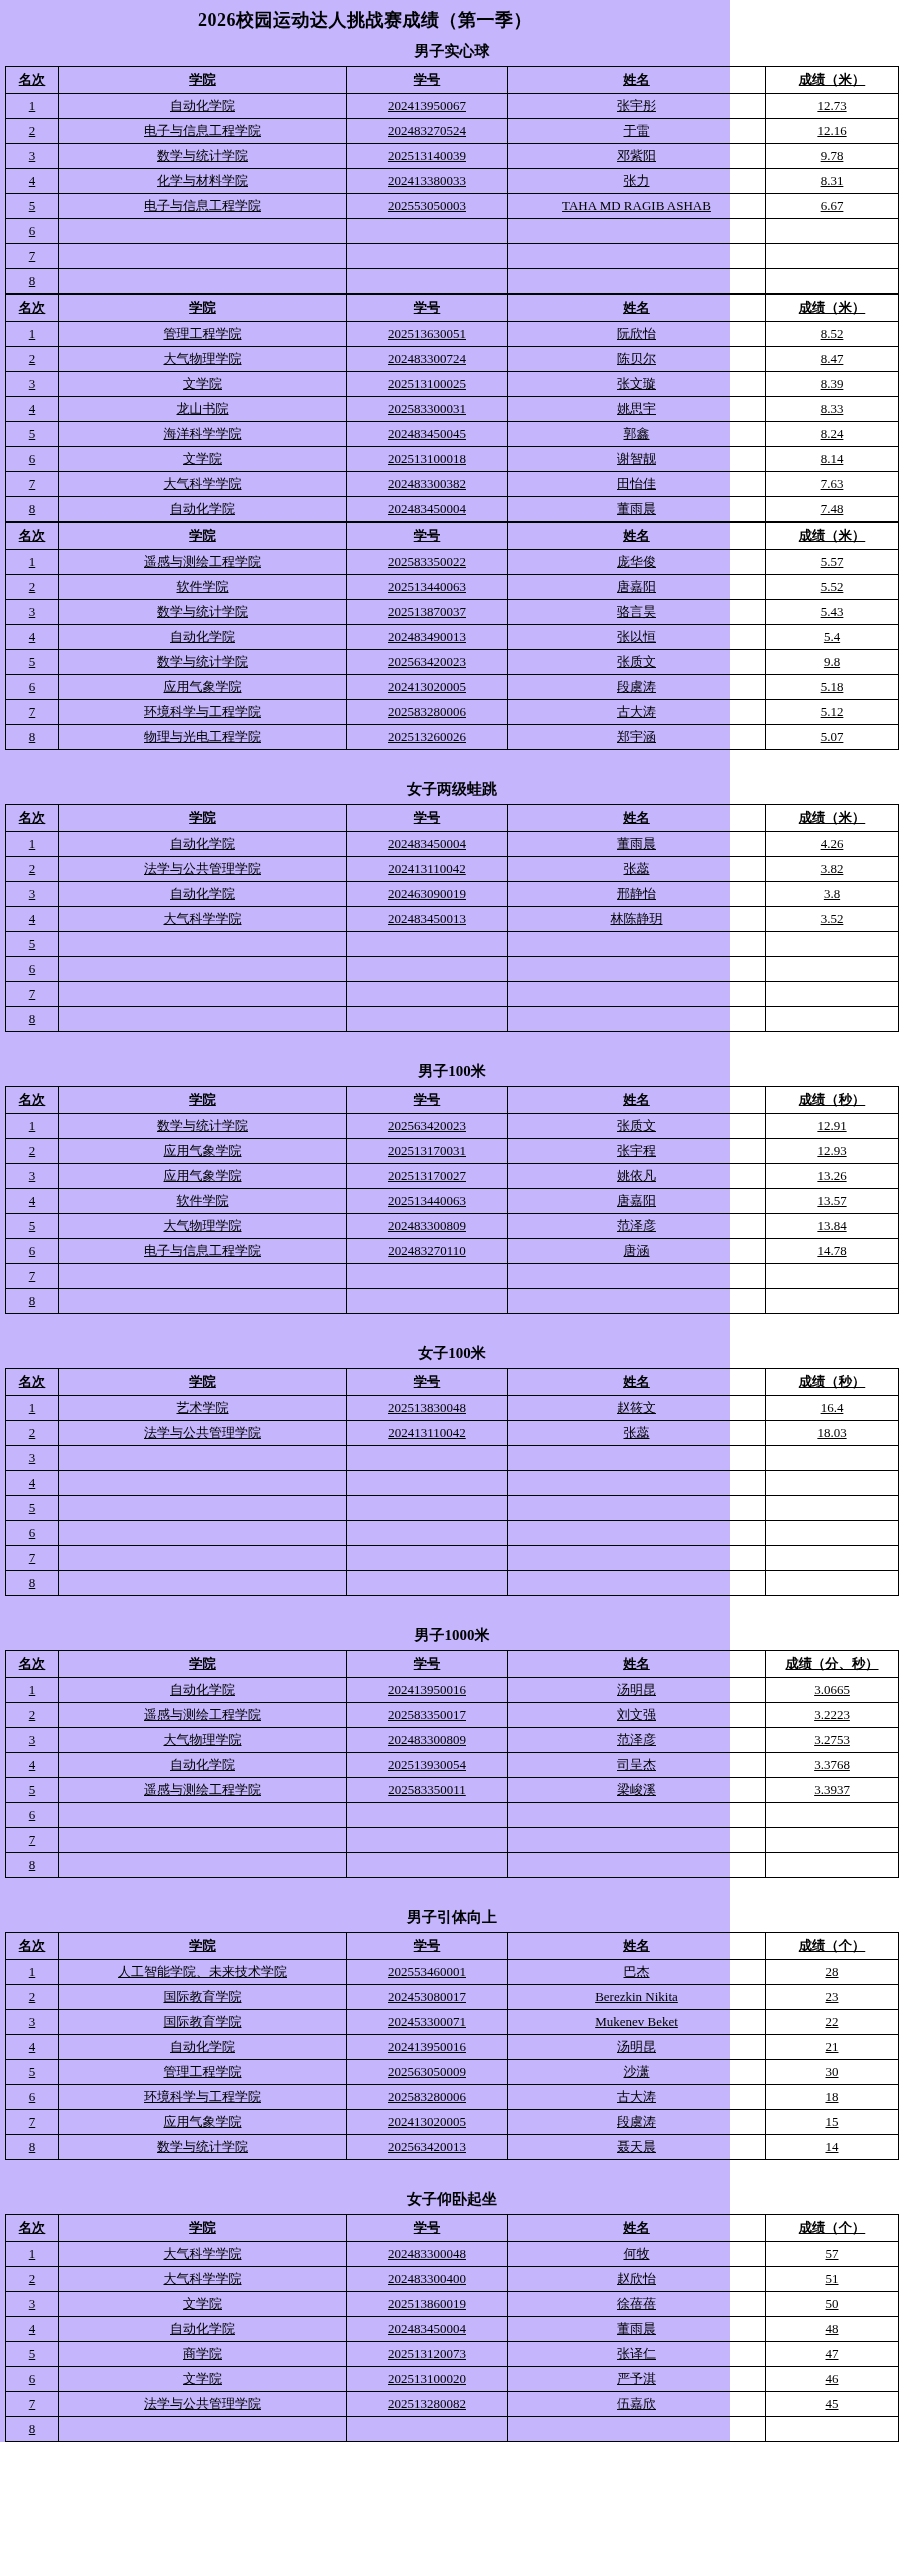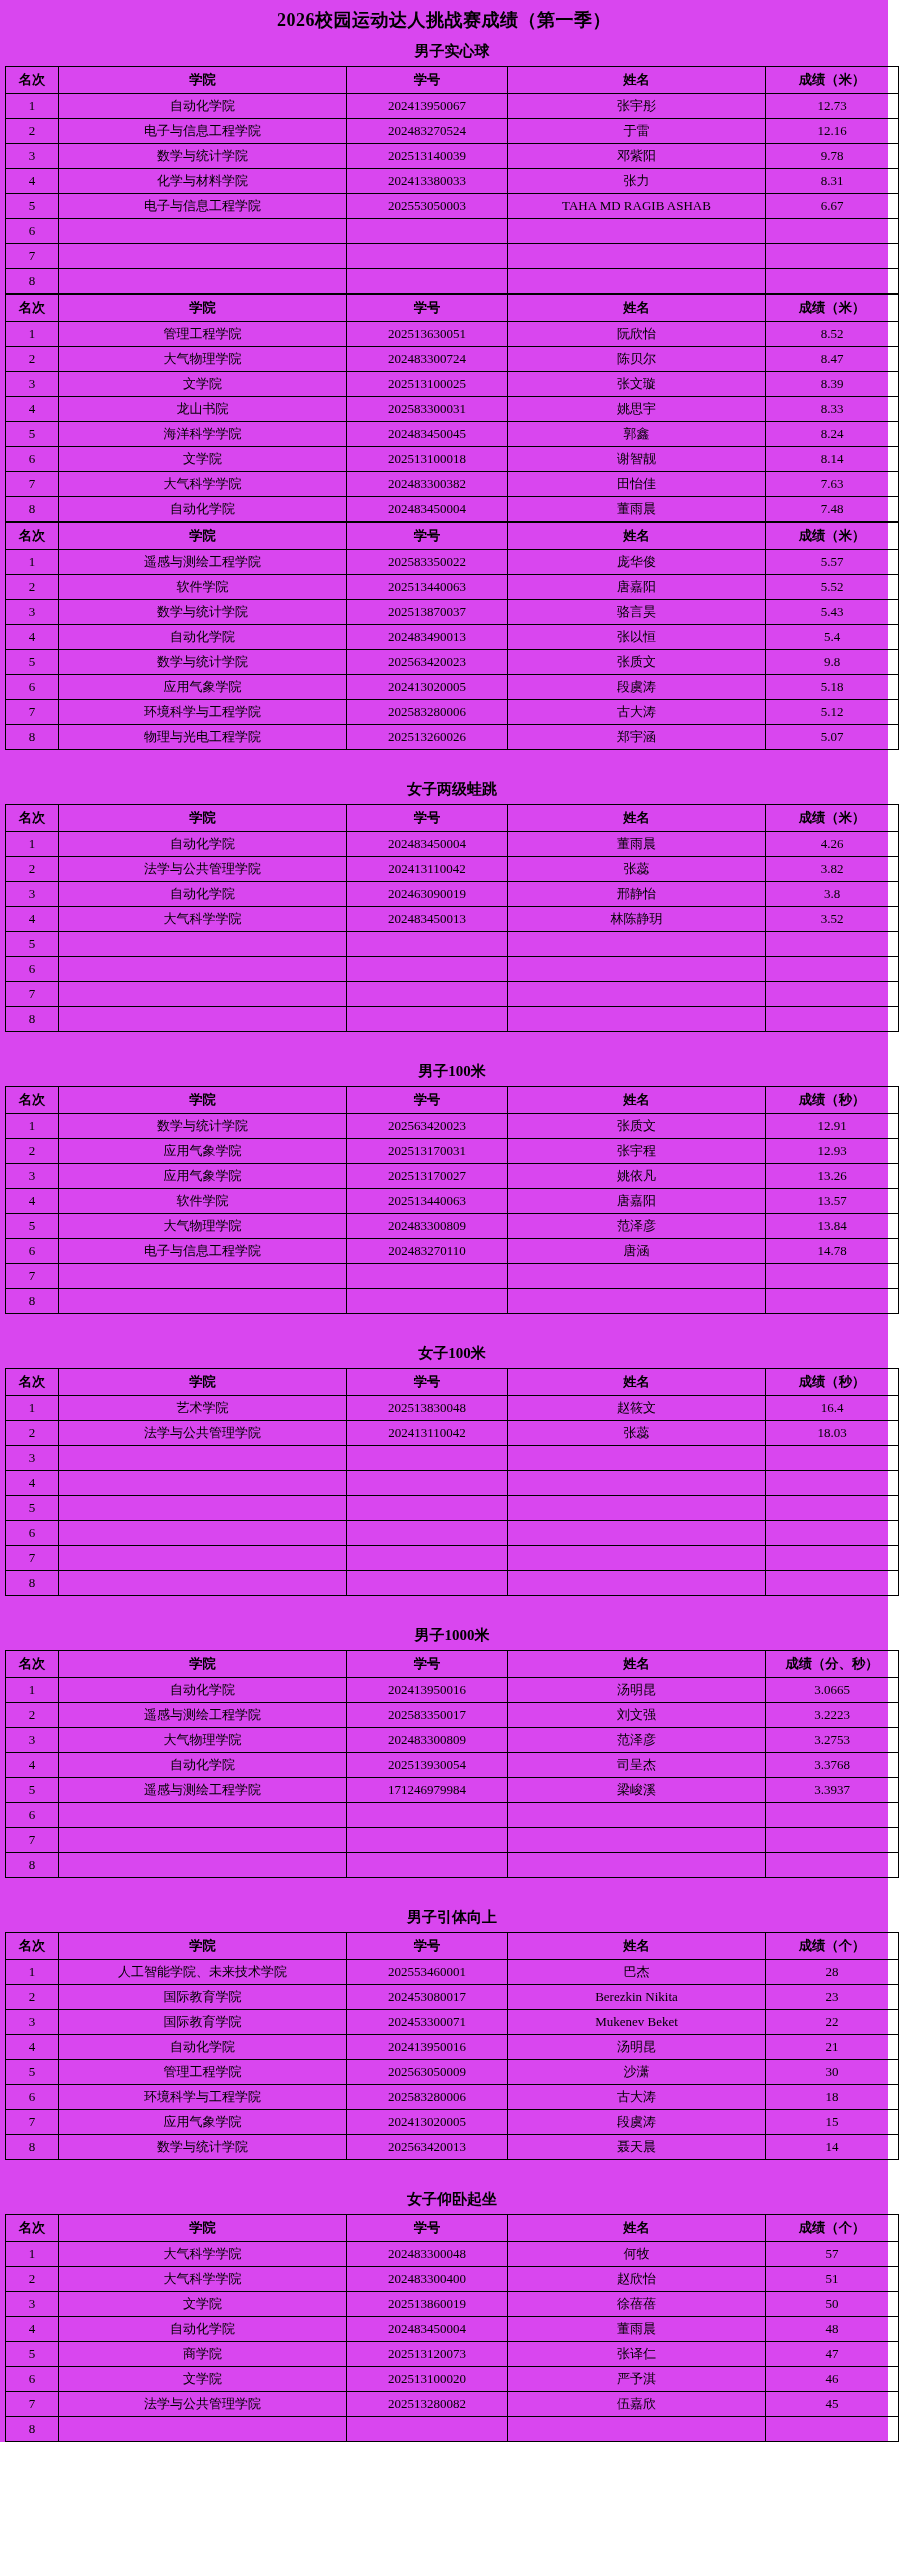--- a/index.html
+++ b/index.html
@@ -3,22 +3,22 @@
 <meta charset="utf-8">
 <style>
   html, body {
     margin: 0;
     padding: 0;
     background: #ffffff;
     color: #000000;
     font-family: "Liberation Serif", "DejaVu Serif", serif;
   }
   #page {
-    width: 888px;
-    background: #d946ef;
+    width: 730px;
+    background: #c4b5fd;
     margin: 0;
   }
   .page-title {
     text-align: center;
     font-size: 18px;
     font-weight: bold;
     padding: 8px 0 2px 0;
     letter-spacing: 0.5px;
   }
   .section {
@@ -31,20 +31,21 @@
     margin: 30px 0 5px 0;
   }
   .section:first-of-type .section-title {
     margin-top: 8px;
   }
   table.results {
     border-collapse: collapse;
     table-layout: fixed;
     width: 893px;
     margin: 0 auto;
+    text-decoration: underline;
   }
   table.results th,
   table.results td {
     border: 1px solid #000000;
     text-align: center;
     vertical-align: middle;
     height: 24px;
     padding: 0 2px;
     font-size: 13px;
     overflow: hidden;
@@ -583,21 +584,21 @@
             <tr>
               <td>4</td>
               <td>自动化学院</td>
               <td>202513930054</td>
               <td>司呈杰</td>
               <td>3.3768</td>
             </tr>
             <tr>
               <td>5</td>
               <td>遥感与测绘工程学院</td>
-              <td>171246979984</td>
+              <td>202583350011</td>
               <td>梁峻溪</td>
               <td>3.3937</td>
             </tr>
             <tr>
               <td>6</td>
               <td></td>
               <td></td>
               <td></td>
               <td></td>
             </tr>

